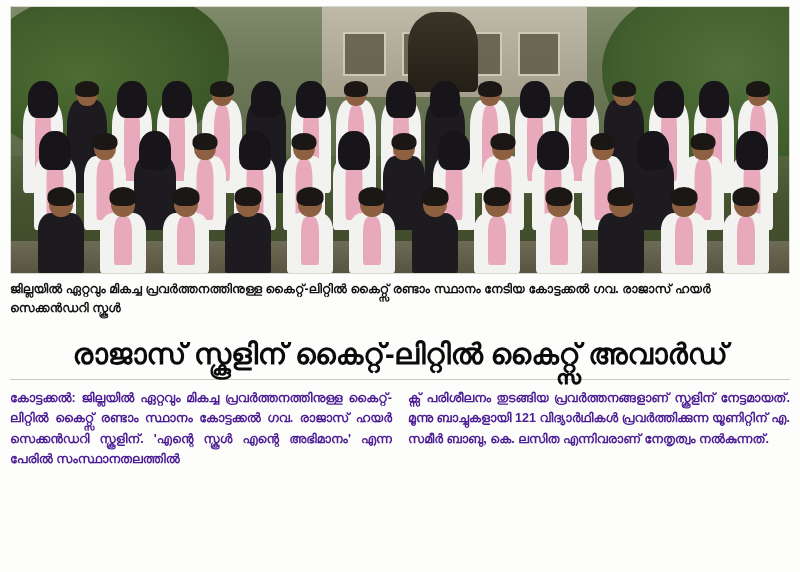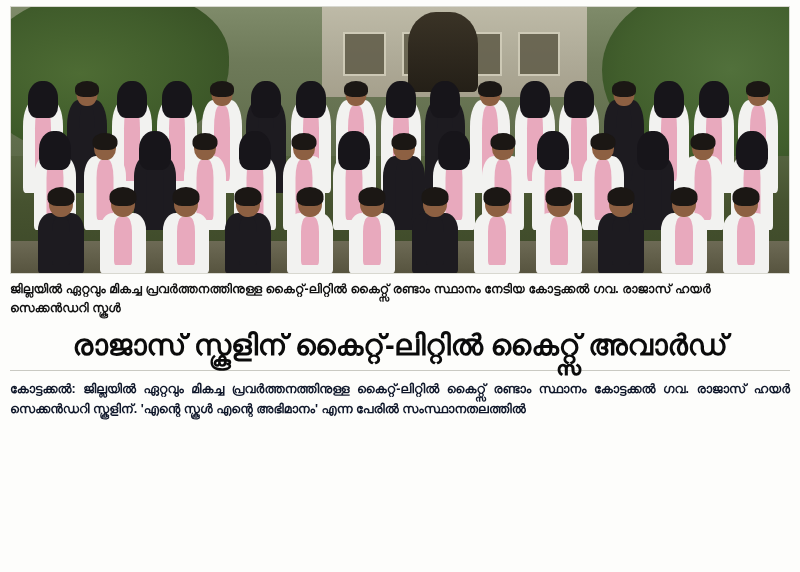--- a/index.html
+++ b/index.html
@@ -132,21 +132,21 @@
     margin: 6px auto 0 auto;
     font-family: "Liberation Sans", sans-serif;
     font-size: 12.4px;
     line-height: 1.55;
     color: #111111;
     font-weight: 700;
     letter-spacing: .1px;
   }
   .headline {
     width: 780px;
-    margin: 11px auto 2px auto;
+    margin: 20px auto 2px auto;
     text-align: center;
     font-family: "Liberation Sans", sans-serif;
     font-size: 29px;
     line-height: 1.15;
     font-weight: 700;
     color: #0b0b0b;
     letter-spacing: -.2px;
   }
   .rule {
     width: 780px;
@@ -159,21 +159,21 @@
     width: 780px;
     margin: 0 auto;
     display: flex;
     gap: 16px;
     align-items: flex-start;
   }
   .col {
     flex: 1 1 0;
     font-size: 12.6px;
     line-height: 1.62;
-    color: #0f172a;
+    color: #4c1d95;
     text-align: justify;
     font-weight: 600;
   }
   .col .lead {
     font-weight: 700;
   }
   .stamp {
     position: absolute;
     right: 0;
     bottom: -22px;
@@ -472,14 +472,15 @@
   </div>
 
   <div class="caption-strip">ജില്ലയിൽ ഏറ്റവും മികച്ച പ്രവർത്തനത്തിനുള്ള കൈറ്റ്-ലിറ്റിൽ കൈറ്റ്സ് രണ്ടാം സ്ഥാനം നേടിയ കോട്ടക്കൽ ഗവ. രാജാസ് ഹയർ സെക്കൻഡറി സ്കൂൾ</div>
 
   <div class="headline">രാജാസ് സ്കൂളിന് കൈറ്റ്-ലിറ്റിൽ കൈറ്റ്സ് അവാർഡ്</div>
 
   <div class="rule"></div>
 
   <div class="columns">
     <div class="col"><span class="lead">കോട്ടക്കൽ:</span><span> ജില്ലയിൽ ഏറ്റവും മികച്ച പ്രവർത്തനത്തിനുള്ള കൈറ്റ്-ലിറ്റിൽ കൈറ്റ്സ് രണ്ടാം സ്ഥാനം കോട്ടക്കൽ ഗവ. രാജാസ് ഹയർ സെക്കൻഡറി സ്കൂളിന്. 'എന്റെ സ്കൂൾ എന്റെ അഭിമാനം' എന്ന പേരിൽ സംസ്ഥാനതലത്തിൽ</span></div>
+    <div class="col">ക്സ് പരിശീലനം തുടങ്ങിയ പ്രവർത്തനങ്ങളാണ് സ്കൂളിന് നേട്ടമായത്. മൂന്നു ബാച്ചുകളായി 121 വിദ്യാർഥികൾ പ്രവർത്തിക്കുന്ന യൂണിറ്റിന് എ. സമീർ ബാബു, കെ. ലസിത എന്നിവരാണ് നേതൃത്വം നൽകുന്നത്.</div>
   </div>
 </div>
 
 </body></html>

